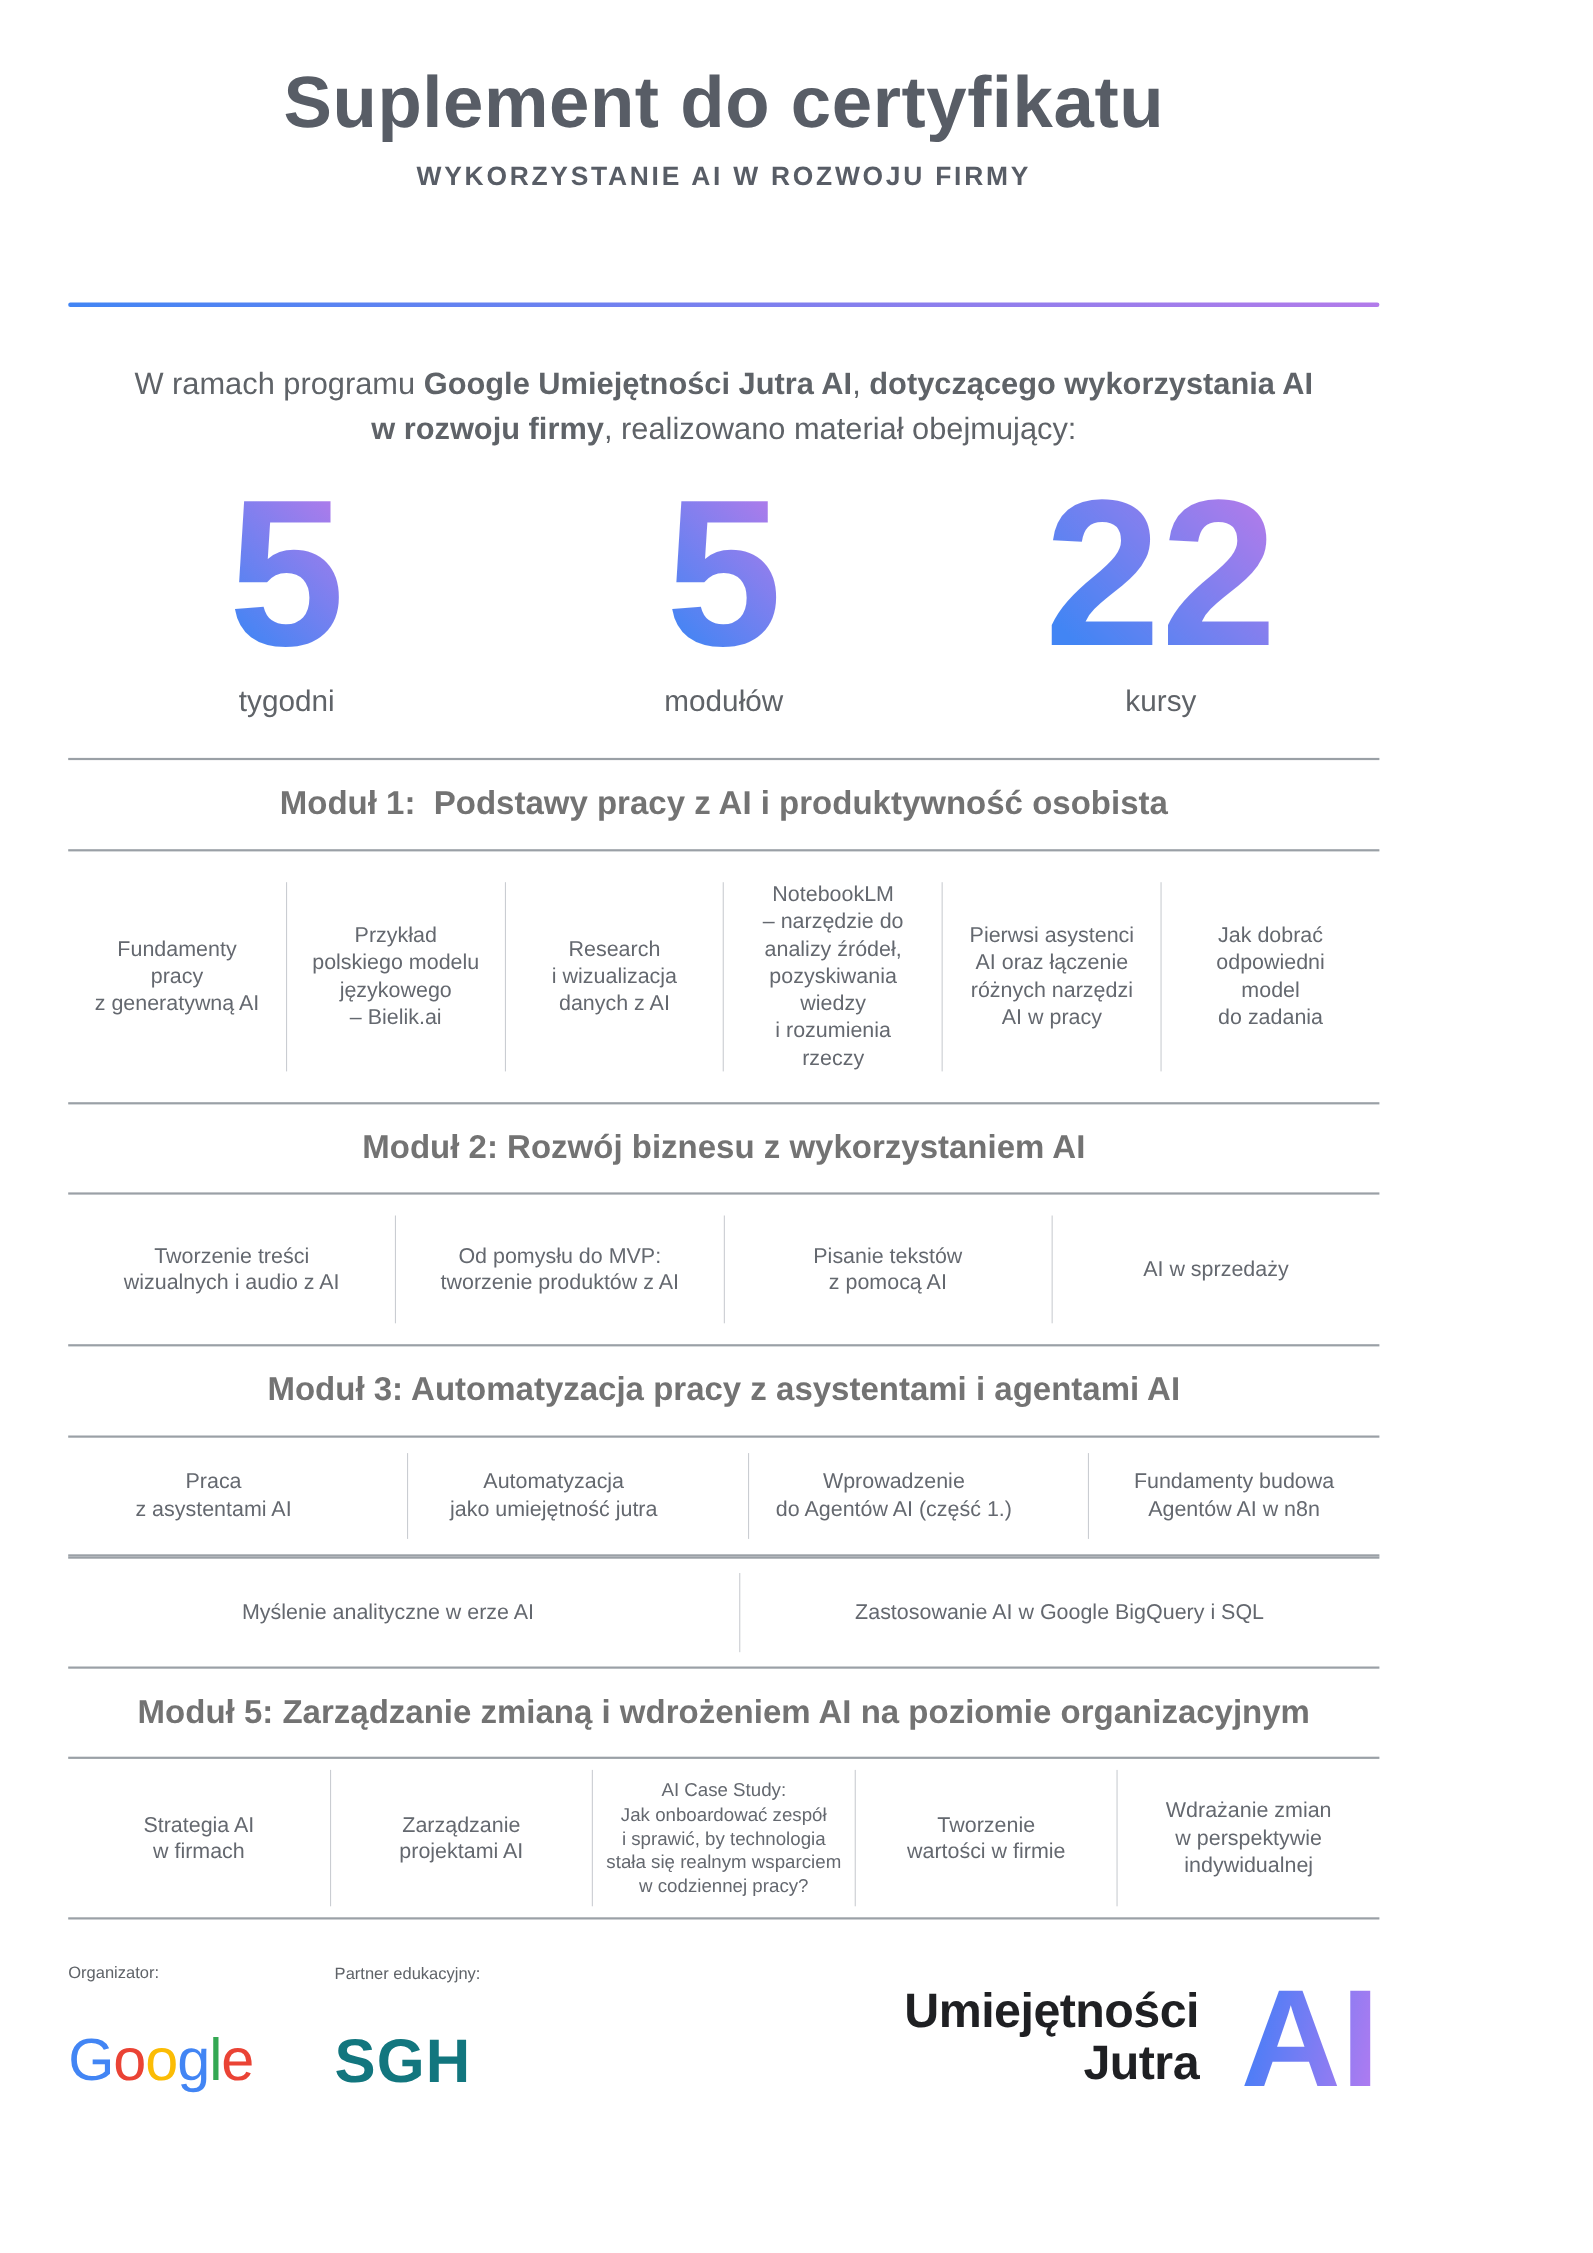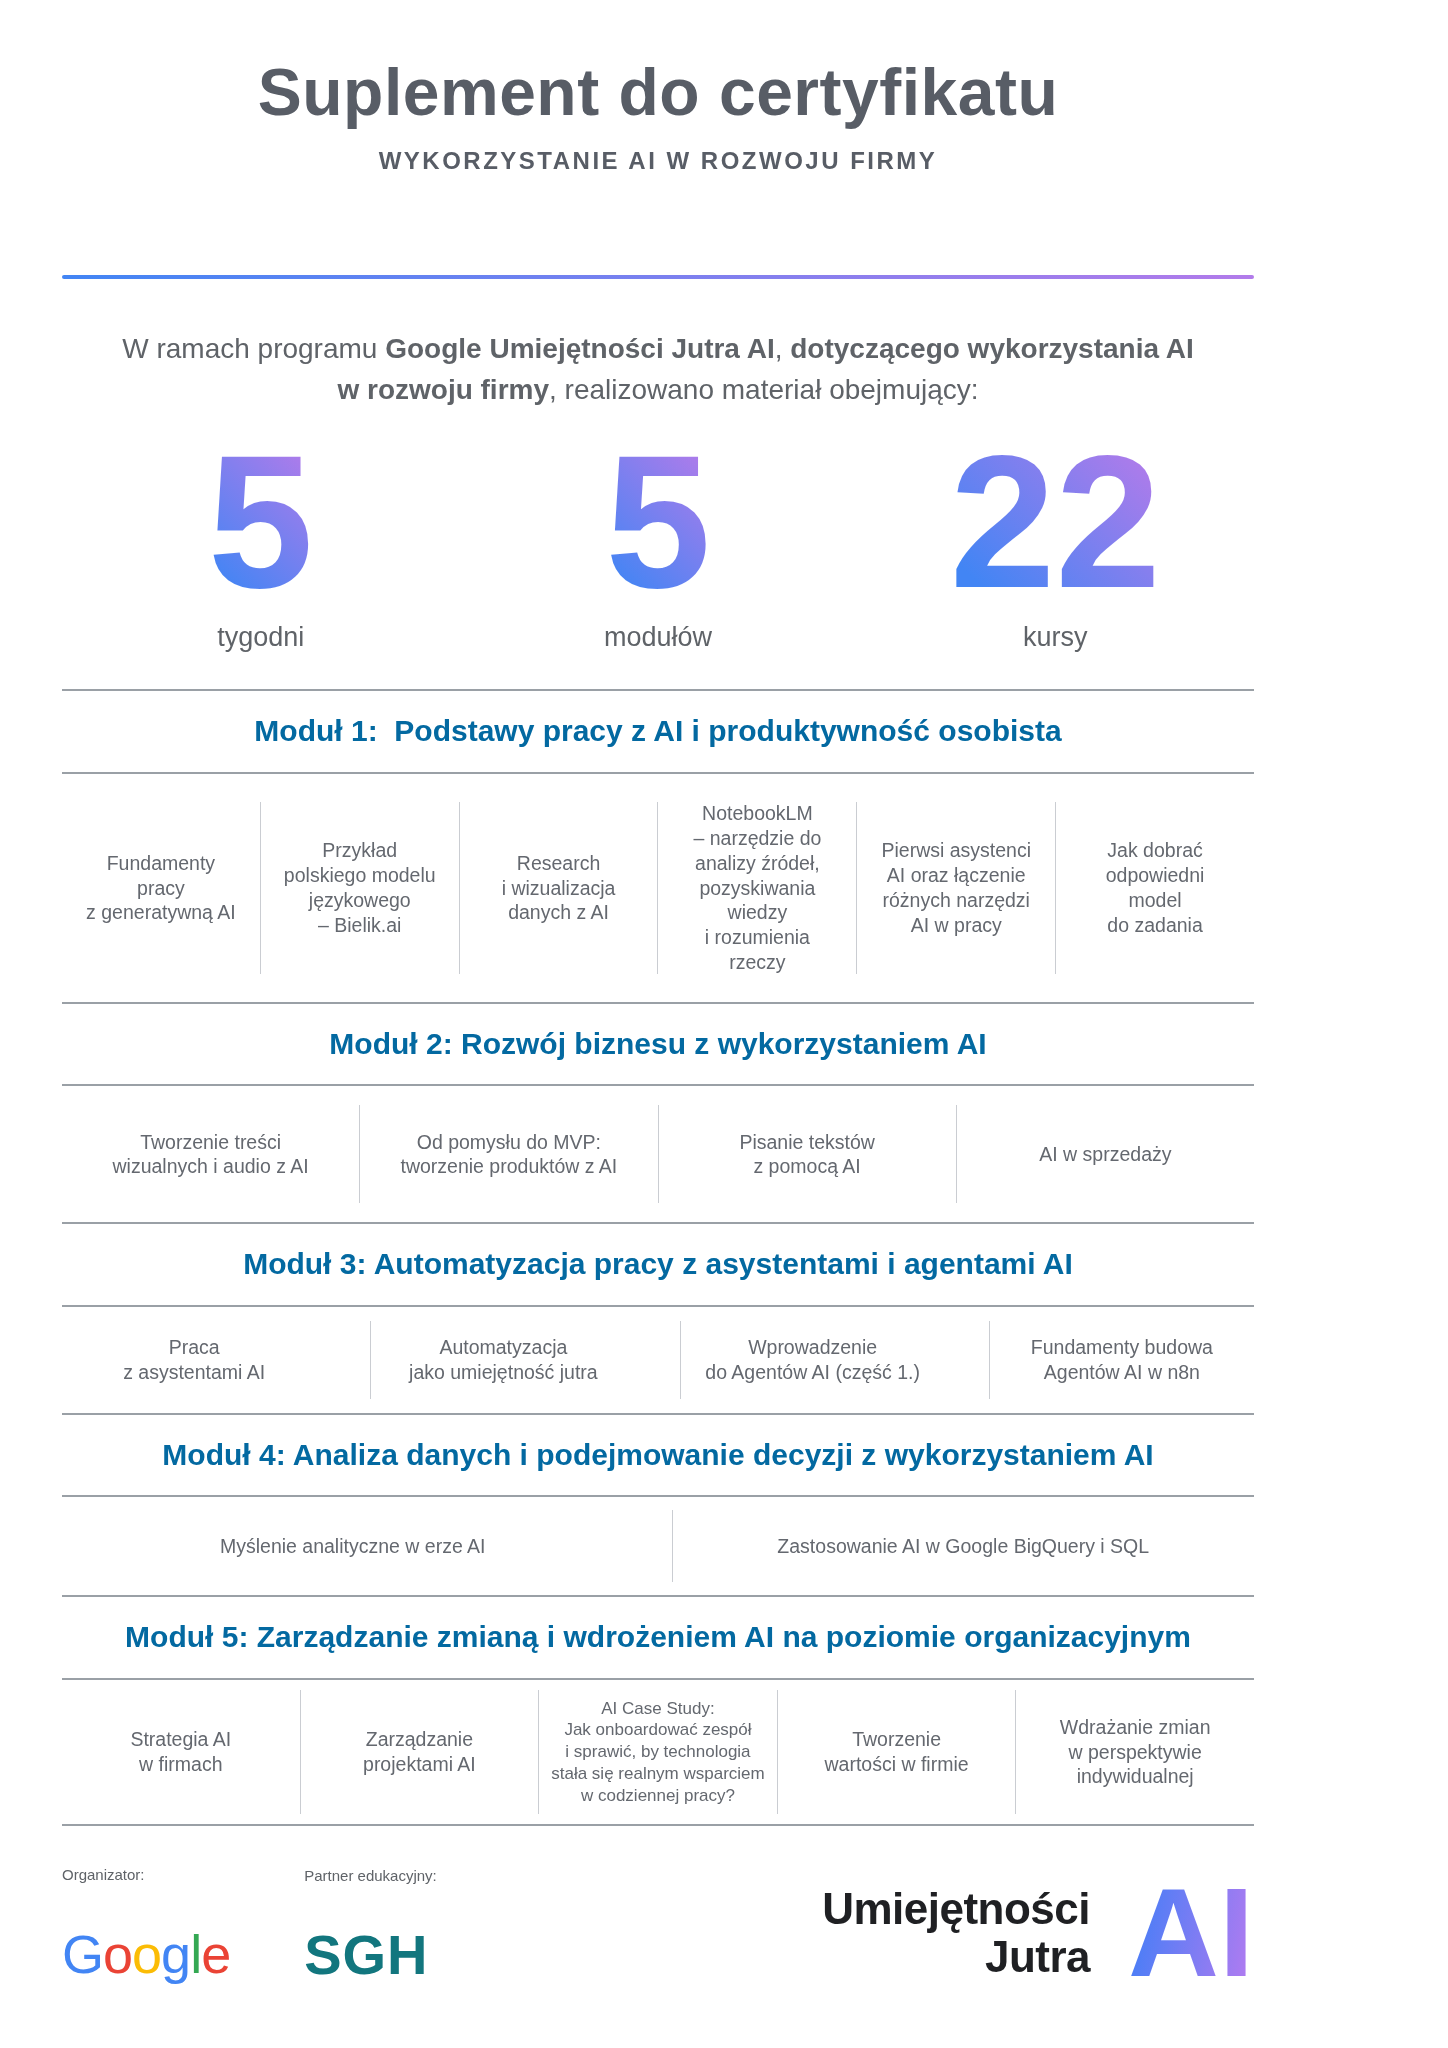--- a/index.html
+++ b/index.html
@@ -37,21 +37,21 @@
     display:inline-block; font-size:190px; line-height:1; font-weight:700;
     background:linear-gradient(45deg, var(--g-blue) 15%, var(--g-purple) 90%);
     -webkit-background-clip:text; background-clip:text; color:transparent;
   }
   .stat-label { font-size:27px; margin-top:6px; color:#5F6368; }
 
   .modules { margin-top:36px; }
   .rule { height:2px; background:#9AA0A6; }
   .module-header {
     text-align:center; font-size:30px; line-height:1.15; font-weight:700;
-    color:#0369a1; padding:23px 10px; white-space:pre-wrap;
+    color:#737373; padding:23px 10px; white-space:pre-wrap;
   }
   .module-items { display:flex; align-items:stretch; }
   .module-item {
     flex:1; display:flex; align-items:center; justify-content:center;
     text-align:center; font-size:19.5px; line-height:1.28; color:#64686F;
     white-space:pre-line; padding:0 12px; border-left:1px solid #CACDD2;
   }
   .module-item:first-child { border-left:none; }
   .items-0 { height:228px; padding:28px 0; }
   .items-1 { height:136px; padding:19px 0; }
@@ -164,21 +164,20 @@
 z asystentami AI</div>
         <div class="module-item">Automatyzacja
 jako umiejętność jutra</div>
         <div class="module-item">Wprowadzenie
 do Agentów AI (część 1.)</div>
         <div class="module-item">Fundamenty budowa
 Agentów AI w n8n</div>
       </div>
 
     <div class="rule"></div>
-    <h2 class="module-header">Moduł 4: Analiza danych i podejmowanie decyzji z wykorzystaniem AI</h2>
     <div class="rule"></div>
     <div class="module-items items-3">
         <div class="module-item">Myślenie analityczne w erze AI</div>
         <div class="module-item">Zastosowanie AI w Google BigQuery i SQL</div>
       </div>
 
     <div class="rule"></div>
     <h2 class="module-header">Moduł 5: Zarządzanie zmianą i wdrożeniem AI na poziomie organizacyjnym</h2>
     <div class="rule"></div>
     <div class="module-items items-4">

